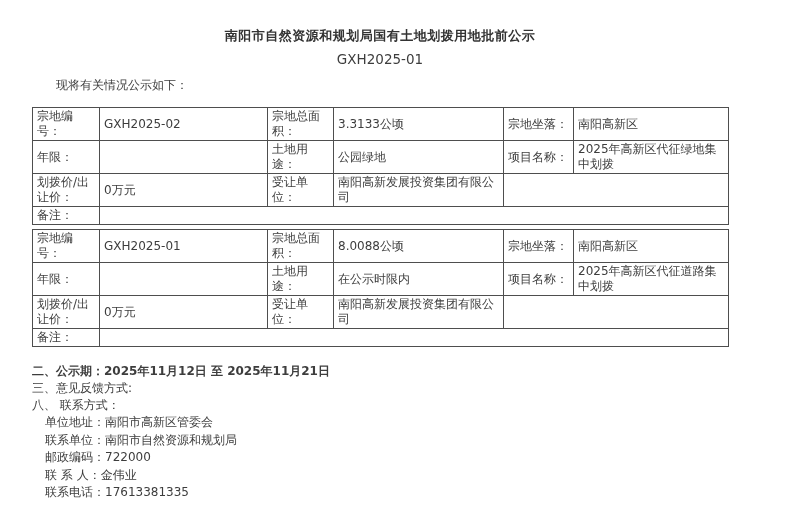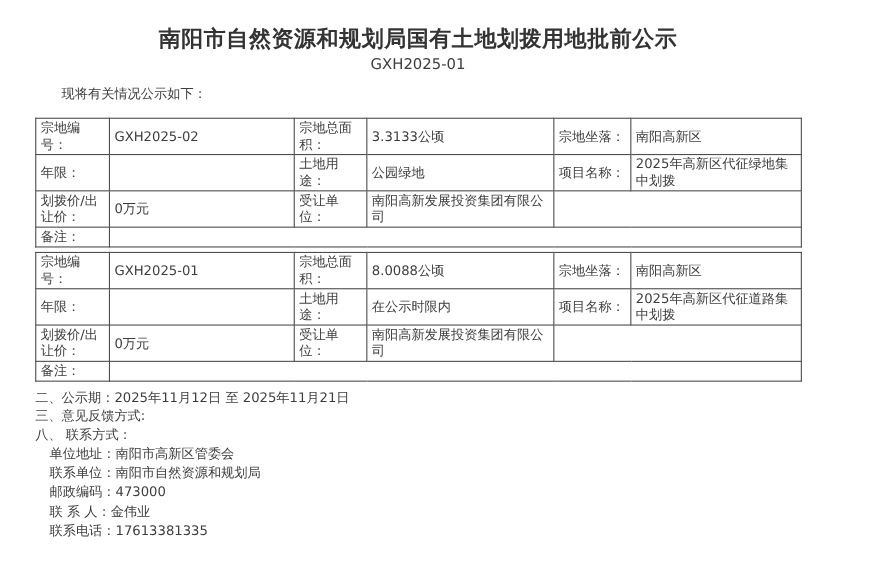--- a/index.html
+++ b/index.html
@@ -13,21 +13,21 @@
     font-family: "DejaVu Sans", "Liberation Sans", sans-serif;
     color: #3d3d3d;
     font-size: 12px;
     overflow: hidden;
   }
   .page {
     padding: 25px 73px 0 32px;
   }
   .doc-title {
     margin: 0;
-    font-size: 20px;
+    font-size: 13px;
     font-weight: bold;
     text-align: center;
     color: #333333;
     line-height: 21px;
     letter-spacing: 0.5px;
   }
   .doc-no {
     text-align: center;
     font-size: 13.5px;
     color: #3d3d3d;
@@ -59,21 +59,21 @@
     word-break: break-all;
   }
   table.parcel-table + table.parcel-table {
     margin-top: 4px;
   }
   tr.row-1 { height: 24px; }
   tr.row-2 { height: 31px; }
   tr.row-3 { height: 28px; }
   tr.row-4 { height: 16px; }
   .project-cell { padding-left: 8px; }
-  .after-tables { margin-top: 6px; }
+  .after-tables { margin-top: 16px; font-weight: bold; }
   .body-par {
     margin: 1px 0;
     text-indent: 2em;
     line-height: 18px;
   }
   .contact-line {
     padding-left: 13px;
     line-height: 17.5px;
   }
 </style>
@@ -166,17 +166,17 @@
       </tr>
     </tbody>
   </table>
 
   <div class="section-line after-tables">二、公示期：2025年11月12日 至 2025年11月21日</div>
   <div class="section-line">三、意见反馈方式:</div>
   <div class="section-line">八、 联系方式：</div>
 
   <div class="contact-line">单位地址：南阳市高新区管委会</div>
   <div class="contact-line">联系单位：南阳市自然资源和规划局</div>
-  <div class="contact-line">邮政编码：473000</div>
+  <div class="contact-line">邮政编码：722000</div>
   <div class="contact-line">联 系 人：金伟业</div>
   <div class="contact-line">联系电话：17613381335</div>
 
 </div>
 
 </body></html>

